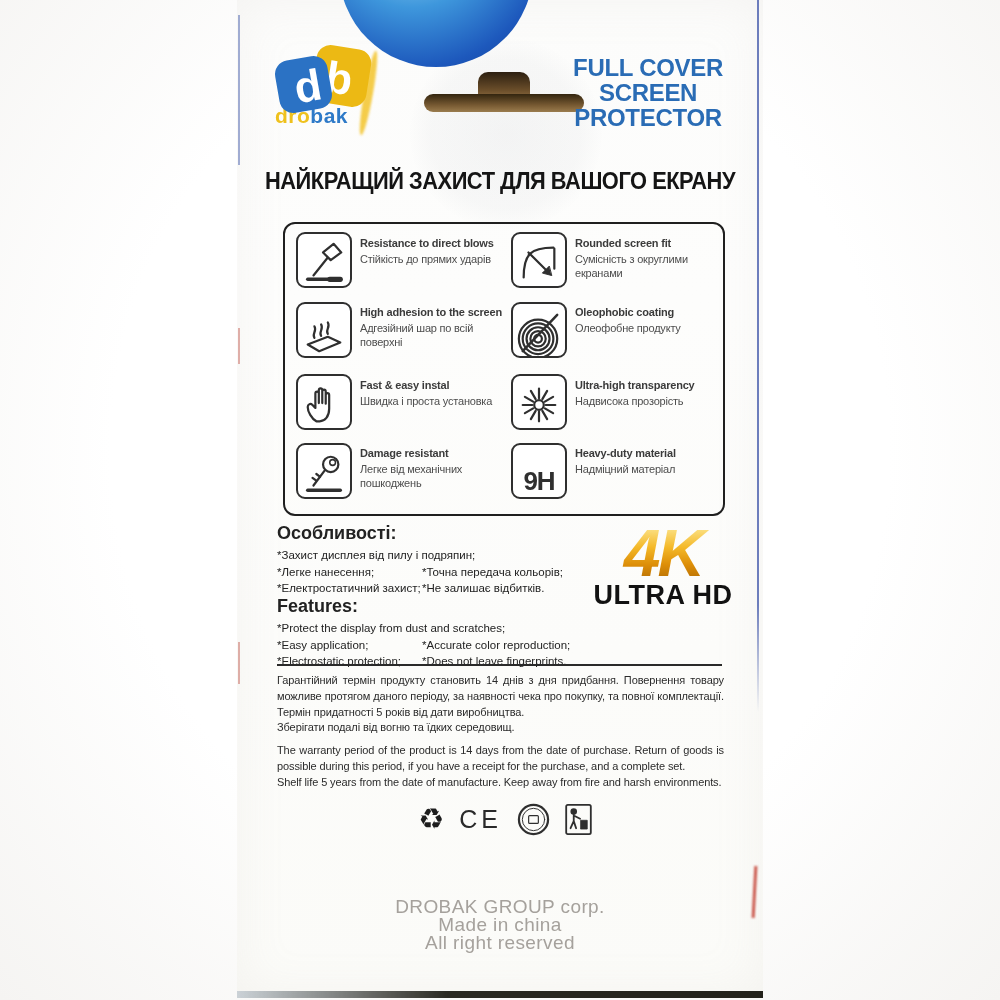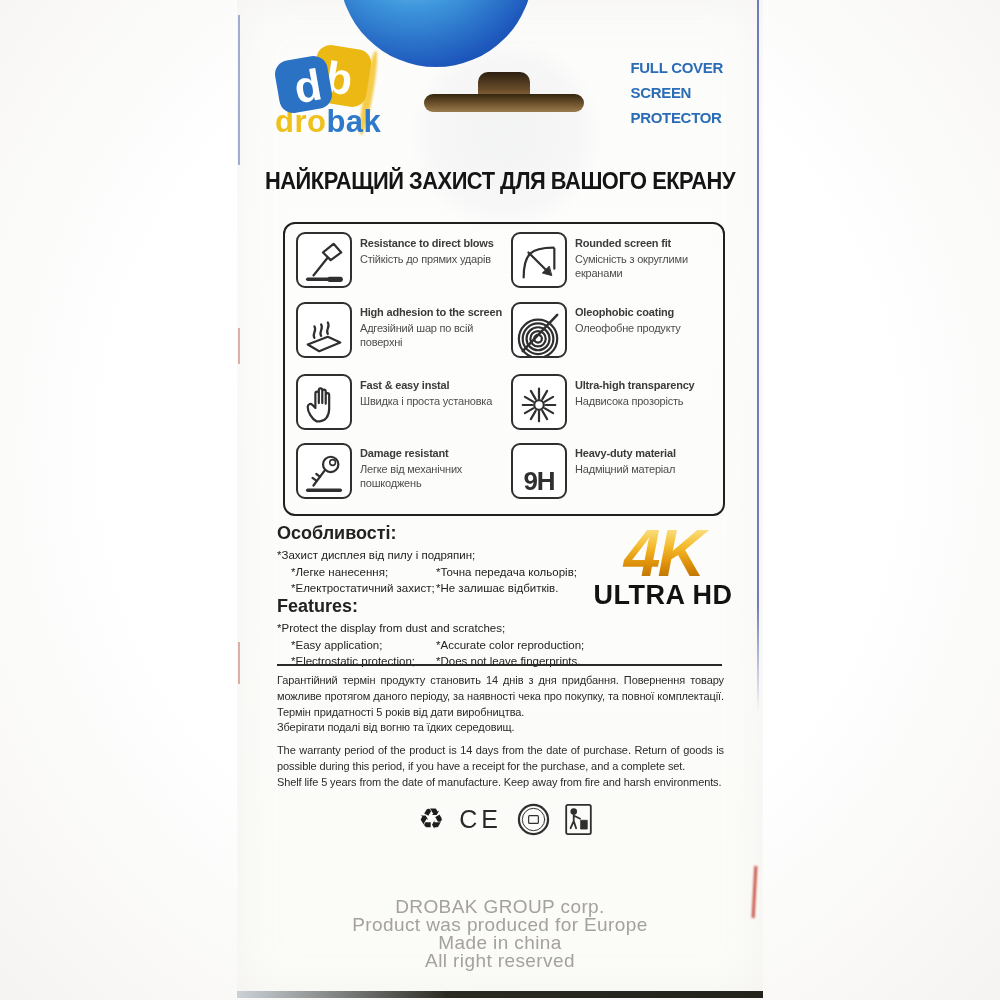--- a/index.html
+++ b/index.html
@@ -24,26 +24,26 @@
   
   .logo{position:absolute;left:0;top:0;}
   .sq{position:absolute;display:flex;align-items:center;justify-content:center;overflow:hidden;
       color:#fff;font-weight:700;}
   .sq-blue{left:40px;top:58px;width:53px;height:53px;border-radius:14px;background:#2b72c4;
       transform:rotate(-10deg);z-index:2;font-size:44px;}
   .sq-blue span{position:relative;top:2px;left:4px;}
   .sq-yellow{left:77px;top:47px;width:55px;height:58px;border-radius:14px;background:#ecb914;
       transform:rotate(9deg);z-index:1;font-size:44px;}
   .sq-yellow span{position:relative;top:3px;left:-2px;}
-  .logo-word{position:absolute;left:38px;top:104px;font-size:31px;font-weight:700;letter-spacing:.5px;white-space:nowrap;}
+  .logo-word{position:absolute;left:38px;top:104px;font-size:21px;font-weight:700;letter-spacing:.5px;white-space:nowrap;}
   .logo-word .dro{color:#efc11d;}
   .logo-word .bak{color:#2e7ac8;}
   
-  .product-title{position:absolute;right:40px;top:55px;text-align:left;color:#2a6cb5;
-      font-weight:700;font-size:15px;line-height:25px;letter-spacing:-.3px;}
+  .product-title{position:absolute;right:40px;top:55px;text-align:center;color:#2a6cb5;
+      font-weight:700;font-size:24px;line-height:25px;letter-spacing:-.3px;}
   .headline{position:absolute;left:0;top:168px;width:100%;margin:0;text-align:center;
       font-size:23px;font-weight:700;letter-spacing:-.5px;color:#151515;white-space:nowrap;
       transform:scaleX(.95);}
   
   .features-box{position:absolute;left:46px;top:222px;width:438px;height:290px;
       border:2.5px solid #1f1f1f;border-radius:12px;}
   .feat{position:absolute;}
   .feat-icon{position:absolute;width:52px;height:52px;border:2px solid #2f2f2f;border-radius:9px;
       display:flex;align-items:flex-end;justify-content:center;background:#fff;}
   .feat-icon svg{width:46px;height:46px;}
@@ -55,21 +55,21 @@
   .row-1 .feat-icon{top:8px;}   .row-1 .feat-text{top:13px;}
   .row-2 .feat-icon{top:78px;}  .row-2 .feat-text{top:82px;}
   .row-3 .feat-icon{top:150px;} .row-3 .feat-text{top:155px;}
   .row-4 .feat-icon{top:219px;} .row-4 .feat-text{top:223px;}
   .nineH{font-size:26px;font-weight:700;color:#2f2f2f;letter-spacing:-1px;}
   
   .list-block{position:absolute;left:40px;width:350px;color:#222;}
   .ua-list{top:523px;} .en-list{top:596px;}
   .list-title{font-size:18px;font-weight:700;margin-bottom:3px;}
   .list-line{font-size:11.5px;line-height:16.5px;}
-  .list-cols{display:flex;margin-left:14px;}
+  .list-cols{display:flex;}
   .list-cols .c1{width:145px;} .list-cols .c2{flex:1;}
   .list-cols div div{font-size:11.5px;line-height:16.5px;white-space:nowrap;}
   
   .badge4k{position:absolute;left:346px;top:524px;width:160px;text-align:center;}
   .fourk{font-size:66px;font-weight:900;font-style:italic;letter-spacing:-3px;line-height:58px;
       background:linear-gradient(180deg,#fce38a 5%,#f4b929 40%,#dd8e08 70%,#b36d05 100%);
       -webkit-background-clip:text;background-clip:text;color:transparent;}
   .ultrahd{font-size:27px;font-weight:800;letter-spacing:.5px;color:#121212;margin-top:-2px;white-space:nowrap;}
   
   .divider{position:absolute;left:40px;top:664px;width:445px;height:2.2px;background:#2a2a2a;}
@@ -335,21 +335,20 @@
           <rect x="1.5" y="1.5" width="31" height="37" rx="2"></rect>
           <circle cx="11" cy="10" r="3" fill="#2f2f2f"></circle>
           <path d="M11 13 L11 22 M11 15 L19 19 M11 22 L7 31 M11 22 L14 31"></path>
           <rect x="20" y="21" width="8" height="11" fill="#2f2f2f" stroke-width="1"></rect>
         </g>
       </svg>
     </div>
 
     <div class="footer">
       <div>DROBAK GROUP corp.</div>
-      <div>Product was produced for Europe</div>
       <div>Made in china</div>
       <div>All right reserved</div>
     </div>
 
     <div class="edge edge-blue-right"></div>
     <div class="edge edge-red-right"></div>
     <div class="edge edge-blue-left"></div>
     <div class="edge edge-red-left1"></div>
     <div class="edge edge-red-left2"></div>
     <div class="edge bottom-shadow"></div>

